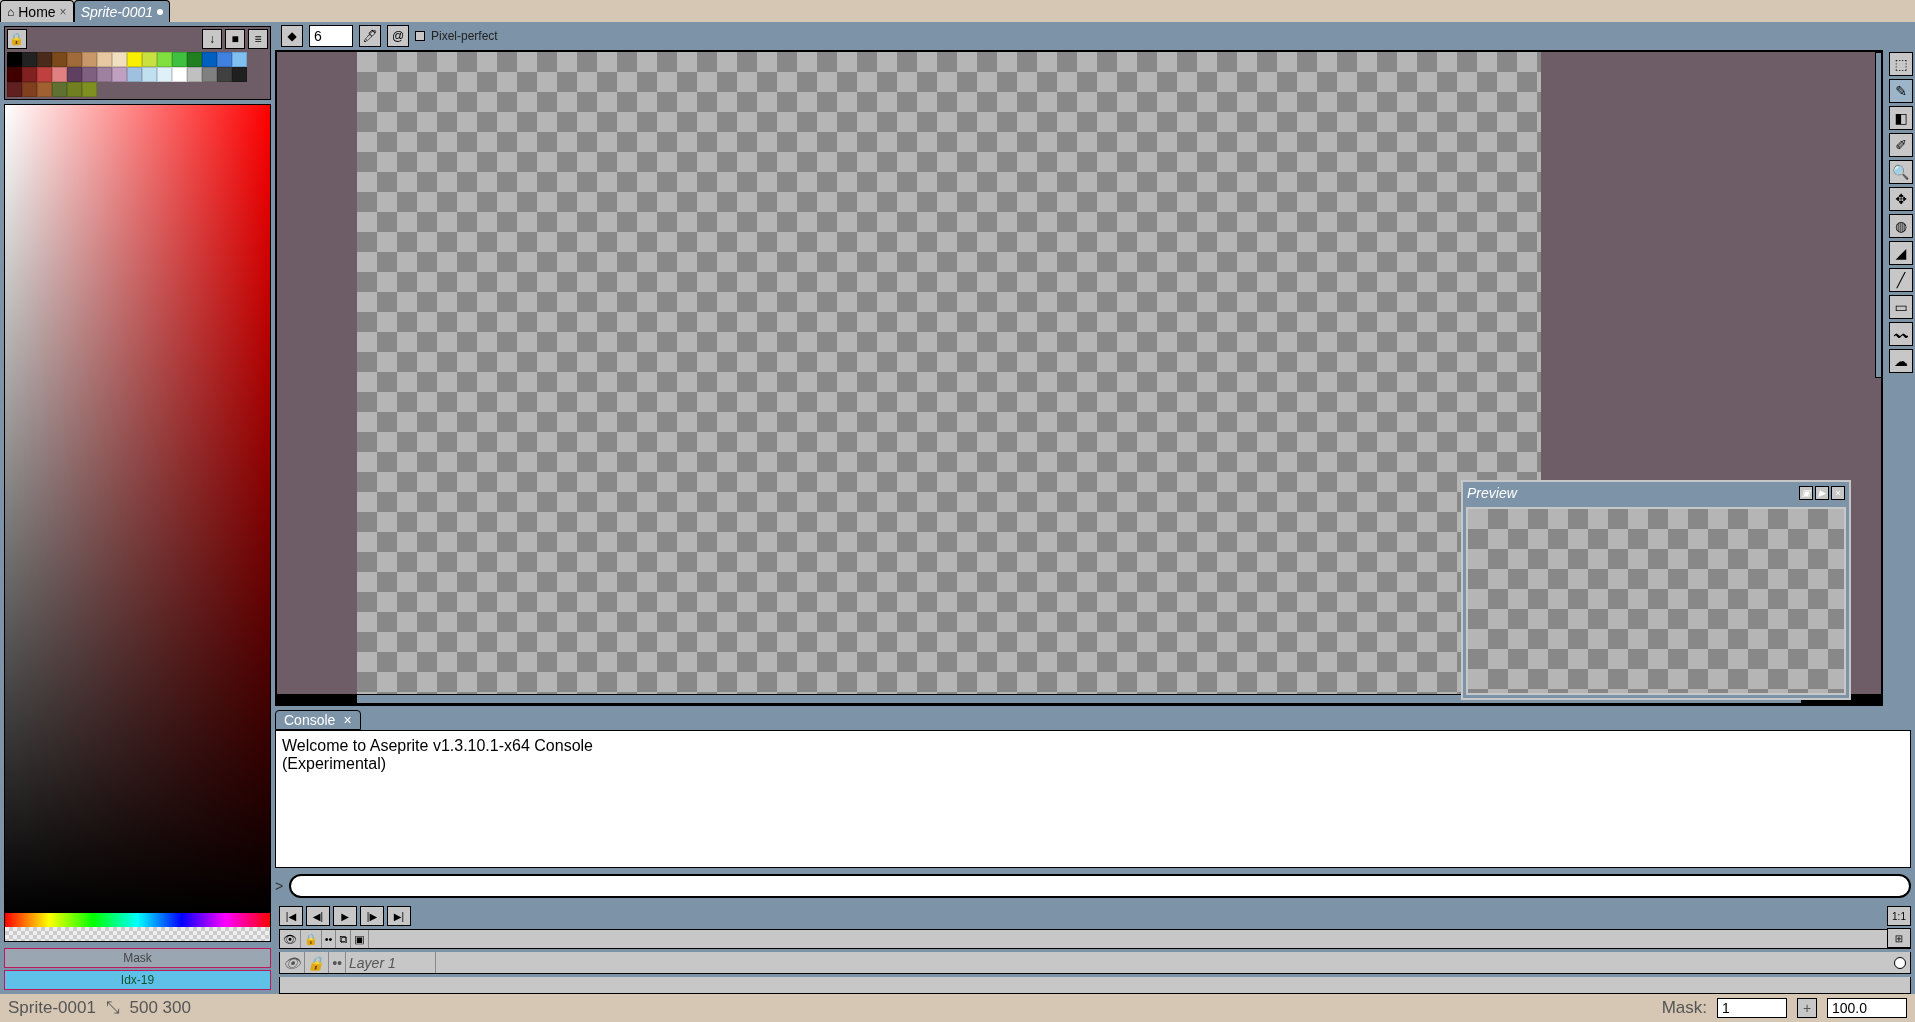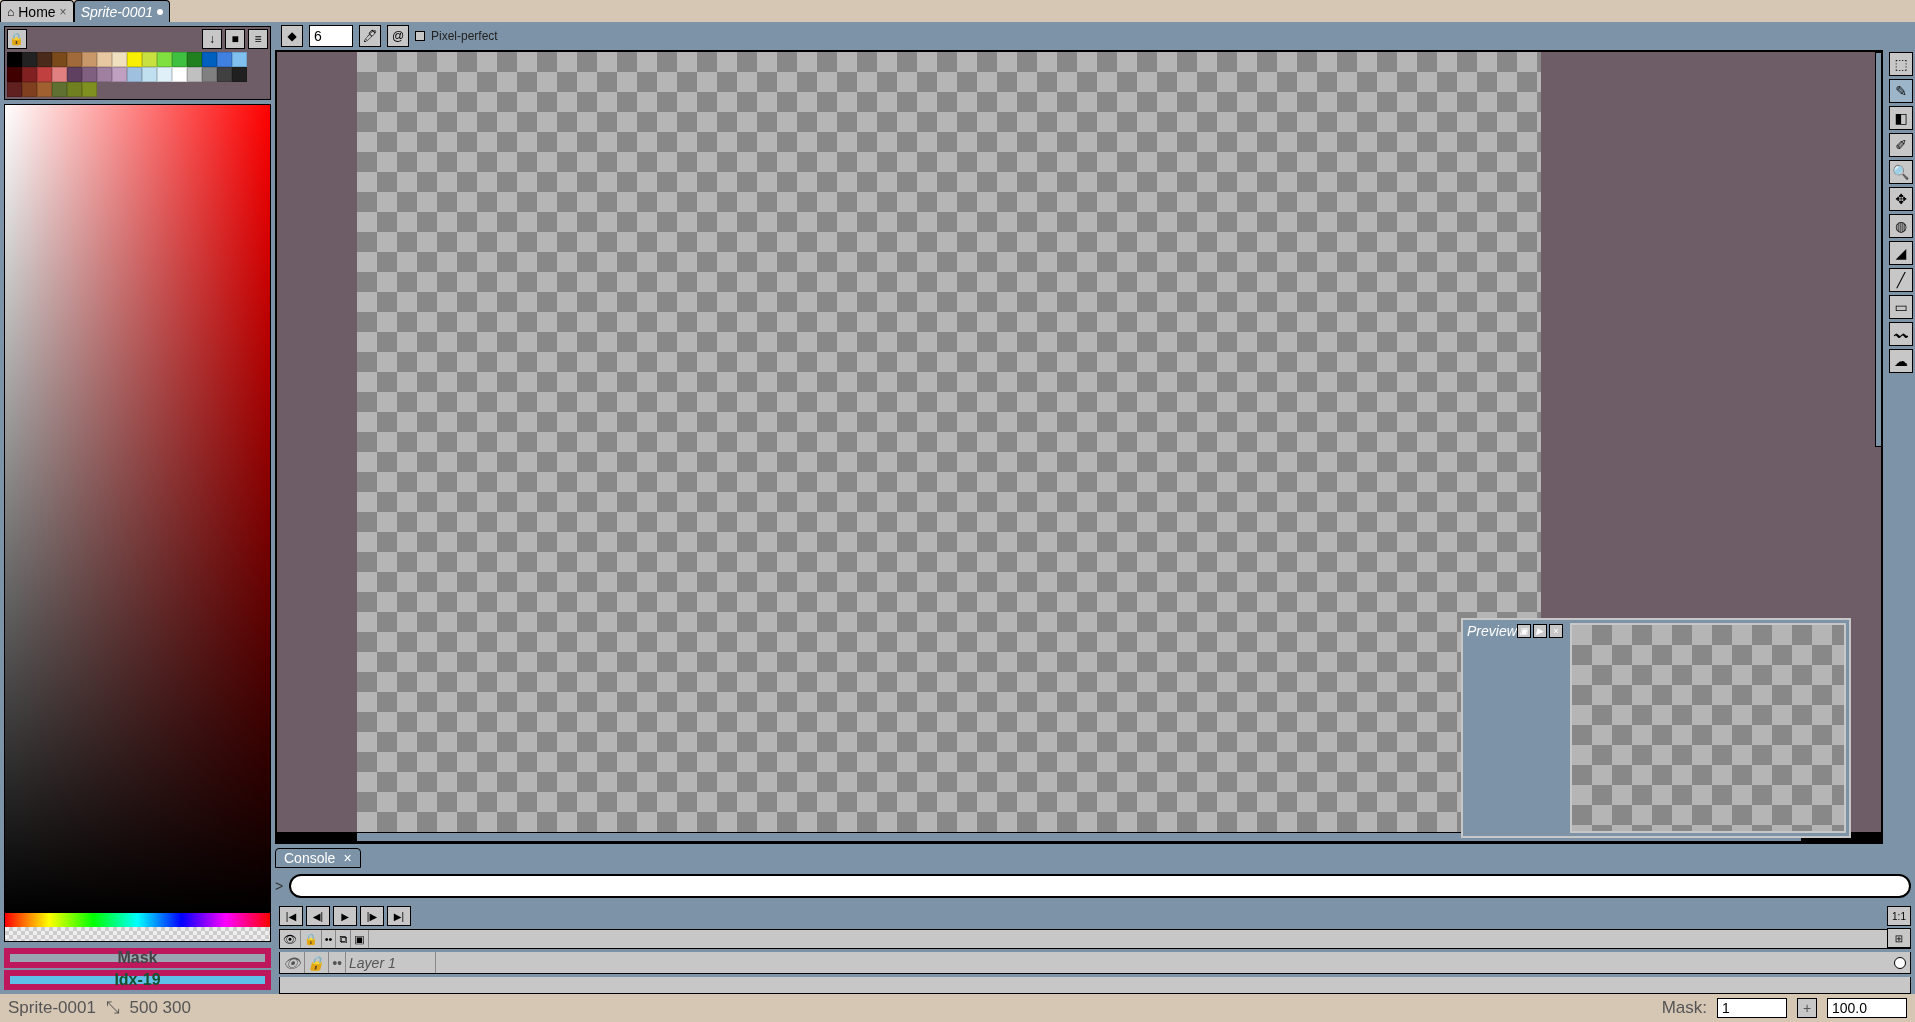--- a/index.html
+++ b/index.html
@@ -15,39 +15,39 @@
 .palette-panel { border: 1px solid #000; background: #6e5d67; padding: 2px; }
 .palette-toolbar { display: flex; gap: 3px; margin-bottom: 3px; }
 .pbtn { width: 20px; height: 20px; background: #c7c7c7; border: 1px solid #000; display: flex; align-items: center; justify-content: center; font-size: 10px; cursor: pointer; }
 .swatches { display: grid; grid-template-columns: repeat(16, 15px); grid-auto-rows: 15px; gap: 0; }
 .swatch { border: 0.5px solid rgba(0,0,0,.15); cursor: pointer; }
 .color-picker { flex: 1; border: 1px solid #000; display: flex; flex-direction: column; }
 .sv-area { flex: 1; background: linear-gradient(to top, #000, rgba(0,0,0,0)), linear-gradient(to right, #fff, #f00); }
 .hue-strip { height: 14px; background: linear-gradient(to right, red, yellow, lime, cyan, blue, magenta, red); }
 .alpha-strip { height: 14px; background-image: linear-gradient(45deg,#ccc 25%,transparent 25%,transparent 75%,#ccc 75%),linear-gradient(45deg,#ccc 25%,transparent 25%,transparent 75%,#ccc 75%); background-size: 8px 8px; background-position: 0 0,4px 4px; background-color:#eee; }
 .color-bars { display: flex; flex-direction: column; gap: 2px; margin-top: 2px; }
-.cbar { height: 20px; border: 6px solid #be185d; font-size: 16px; display: flex; align-items: center; justify-content: center; cursor: pointer; font-weight: bold; }
+.cbar { height: 20px; border: 1px solid #be185d; font-size: 12px; display: flex; align-items: center; justify-content: center; cursor: pointer; }
 .cbar.mask { background: #9aa7b3; color: #444; }
 .cbar.idx { background: #5fc0e8; color: #14532d; }
 .right-col { flex: 1; display: flex; flex-direction: column; }
 .ctx-bar { height: 28px; display: flex; align-items: center; gap: 6px; padding: 3px 6px; }
 .ctx-btn { height: 22px; min-width: 22px; border: 1px solid #000; background: #c7c7c7; display: flex; align-items: center; justify-content: center; font-size: 12px; cursor: pointer; padding: 0 2px; }
 .ctx-input { width: 44px; height: 22px; border: 1px solid #000; background: #fff; padding: 0 4px; font-size: 14px; }
 .ctx-label { font-size: 12px; color: #222; }
 .ctx-check { width: 10px; height: 10px; border: 1px solid #000; background: #c7c7c7; }
 .editor-row { flex: 1; display: flex; position: relative; }
 .canvas-area { flex: 1; border: 2px solid #000; background: #6e5d67; position: relative; overflow: hidden; margin: 0 4px 4px 0; }
 .canvas-transparent { position: absolute; left: 80px; right: 340px; top: 0; bottom: 10px; background-image: linear-gradient(45deg,#888 25%,transparent 25%,transparent 75%,#888 75%),linear-gradient(45deg,#888 25%,transparent 25%,transparent 75%,#888 75%); background-size: 40px 40px; background-position: 0 0,20px 20px; background-color:#b5b5b5; }
 .canvas-hscroll { position:absolute; bottom:0; left:0; right:0; height:10px; background:#000; }
 .canvas-hscroll-thumb { position:absolute; left:5%; width:90%; top:1px; height:8px; background:#7d94a8; }
 .canvas-vscroll { position:absolute; top:0; right:-2px; width:8px; height:50%; background:#7d94a8; border:1px solid #000; }
 .toolbar-right { width: 28px; display:flex; flex-direction:column; gap:3px; padding:2px 2px; }
 .tool { width:24px; height:24px; border:1px solid #000; background:#c7c7c7; display:flex; align-items:center; justify-content:center; font-size:14px; cursor:pointer; }
 .tool.active { background:#9db5c8; }
-.preview-win { position:absolute; right:30px; bottom:4px; width:390px; height:220px; border:2px solid #c7c7c7; background:#7d94a8; display:flex; flex-direction:row; }
+.preview-win { position:absolute; right:30px; bottom:4px; width:390px; height:220px; border:2px solid #c7c7c7; background:#7d94a8; display:flex; flex-direction:column; }
 .preview-title { height:22px; display:flex; align-items:center; justify-content:space-between; padding:0 4px; color:#fff; font-size:14px; font-style:italic; }
 .preview-btns { display:flex; gap:2px; }
 .preview-btns .pb { width:14px; height:14px; border:1px solid #000; background:#c7c7c7; font-size:9px; display:flex; align-items:center; justify-content:center; cursor:pointer; }
 .preview-body { flex:1; margin:3px; border:2px solid #c7c7c7; background-image: linear-gradient(45deg,#888 25%,transparent 25%,transparent 75%,#888 75%),linear-gradient(45deg,#888 25%,transparent 25%,transparent 75%,#888 75%); background-size:40px 40px; background-position:0 0,20px 20px; background-color:#b5b5b5; }
 .console-block { display:flex; flex-direction:column; padding:0 4px 4px 0; }
 .console-tab { display:inline-flex; align-self:flex-start; height:20px; background:#7d94a8; border:1px solid #000; border-radius:4px 4px 0 0; padding:0 8px; align-items:center; gap:8px; color:#fff; font-size:14px; cursor:pointer; }
 .console-out { height:138px; background:#fff; border:1px solid #000; padding:6px; font-size:16px; color:#000; white-space:pre-line; }
 .console-in-row { display:flex; align-items:center; gap:6px; margin-top:6px; }
 .console-in-row .prompt { font-size:14px; color:#333; }
 .console-in { flex:1; height:24px; border:2px solid #000; border-radius:12px; background:#fff; padding:0 8px; }
@@ -220,20 +220,22 @@
         <div class="tool">〰</div>
         <div class="tool">☁</div>
       </div>
     </div>
 
     <div class="console-block">
       <div class="console-tab">
         <span>Console</span>
         <span>×</span>
       </div>
+      <div class="console-out">Welcome to Aseprite v1.3.10.1-x64 Console
+(Experimental)</div>
       <div class="console-in-row">
         <span class="prompt">&gt;</span>
         <input class="console-in" style="">
       </div>
     </div>
 
     <div class="timeline" style="position:relative;">
       <div class="play-row">
         <div class="play-btn">|◀</div>
         <div class="play-btn">◀|</div>

